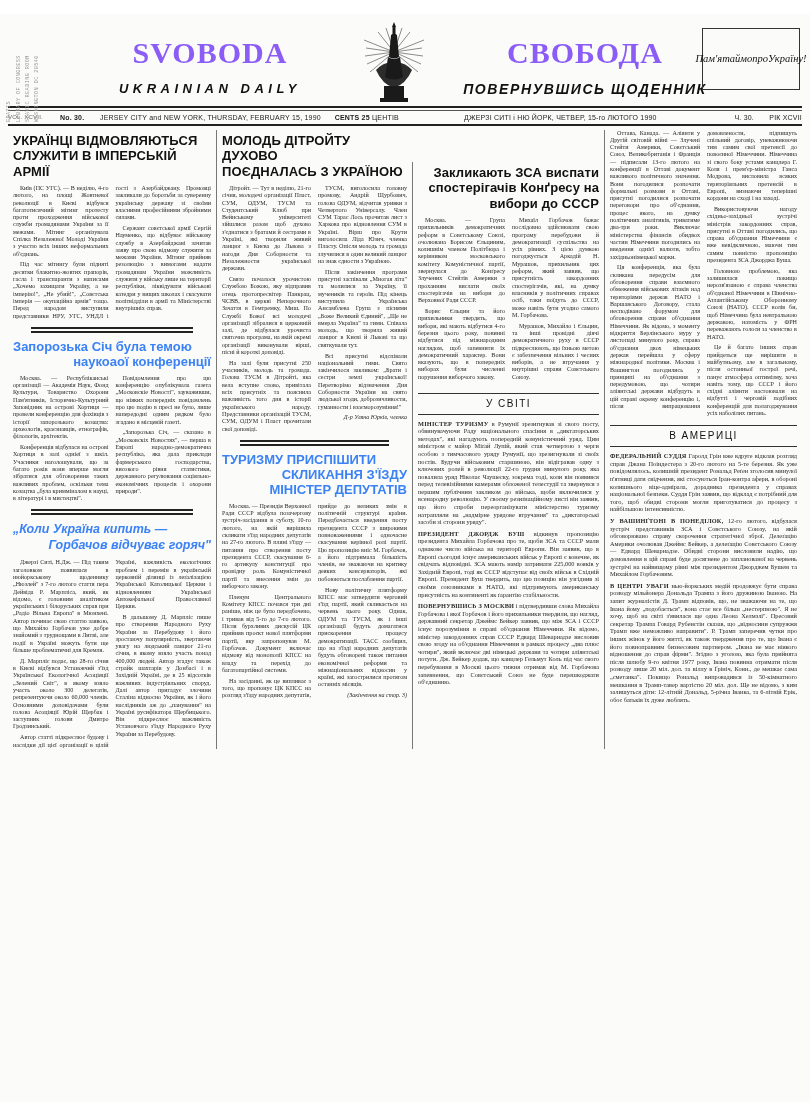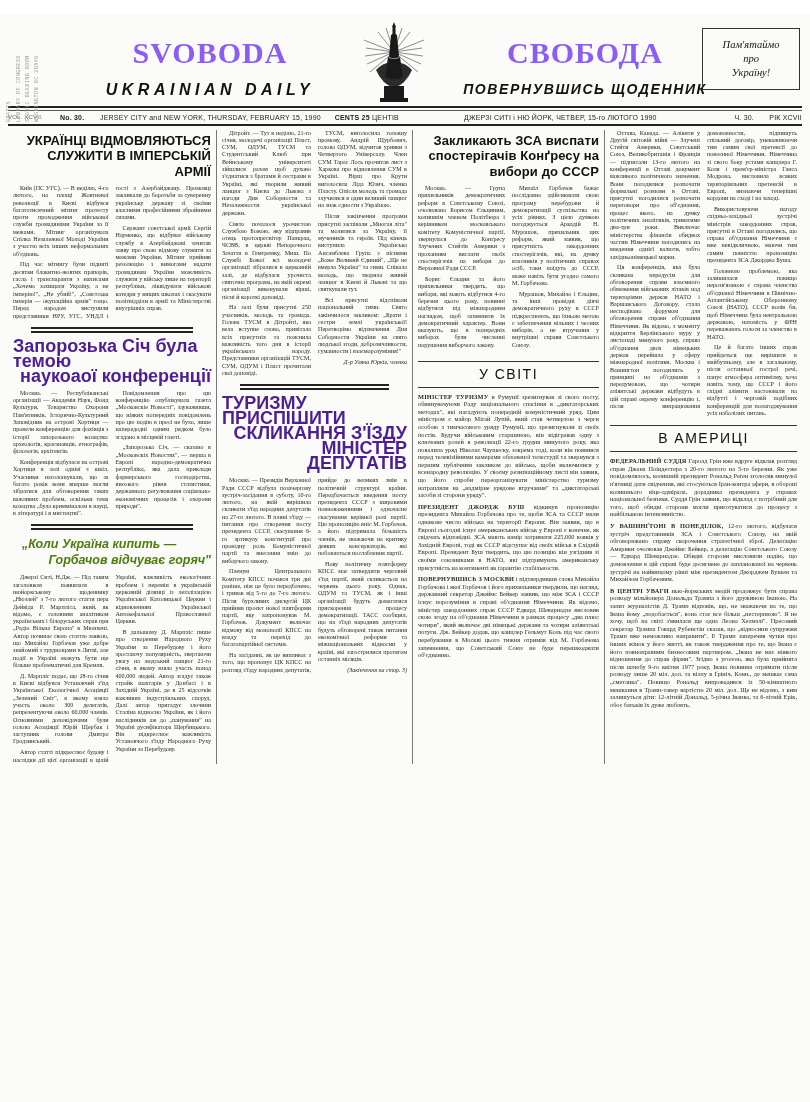--- a/index.html
+++ b/index.html
@@ -35,30 +35,30 @@
   }
   .mast-left{left:60px;width:300px;}
   .mast-right{left:430px;width:310px;}
   .mast-title{
     font-family:"Liberation Serif", serif;
     font-weight:bold;font-size:30px;line-height:46px;
     letter-spacing:1px;color:#8b5cf6;
   }
   .mast-sub{
     font-family:"Liberation Sans", sans-serif;
-    font-weight:bold;font-style:italic;font-size:16px;
+    font-weight:bold;font-style:italic;font-size:13px;
     letter-spacing:4.5px;margin-top:5px;color:#111;
   }
   .mast-sub.ukr{letter-spacing:1.6px;font-size:14px;}
   .emblem{
     position:absolute;left:358px;top:4px;width:72px;height:86px;
   }
   .mast-box{
     position:absolute;right:10px;top:14px;width:96px;height:60px;
-    border:1px solid #333;display:flex;flex-direction:column;
+    border:1px solid #333;display:flex;flex-direction:row;
     align-items:center;justify-content:center;
     font-style:italic;font-size:10.5px;line-height:14px;color:#111;
   }
 
   
   .rule-thick{border-top:2px solid #222;margin:0 8px;}
   .rule-thin{border-top:.7px solid #555;margin:1.5px 8px 0 8px;}
   .folio{
     display:flex;align-items:center;margin:3px 8px 3px 8px;
     font-family:"Liberation Sans", sans-serif;
@@ -77,51 +77,51 @@
   
   .cols{display:flex;margin:4px 8px 0 8px;gap:0;}
   .col{
     position:relative;
     padding:0 5px;
     box-sizing:border-box;
   }
   .col + .col{border-left:.7px solid #777;}
   .c1{width:208px;}
   .c2{width:196px;}
-  .c3{width:192px;}
+  .c3{width:192px;margin-top:32px;}
   .c4{width:198px;}
 
   
   h1.hl{
     font-family:"Liberation Sans", sans-serif;
     font-weight:bold;font-size:13px;line-height:15.5px;
-    text-align:right;margin:3px 0 6px 0;letter-spacing:.1px;
+    text-align:left;margin:3px 0 6px 0;letter-spacing:.1px;
     color:#111;
   }
   h1.hl.right{text-align:right;}
   h2.hl2{
     font-family:"Liberation Sans", sans-serif;
-    font-weight:bold;font-size:18px;line-height:15px;
-    margin:4px 0 6px 0;color:#4c1d95;text-align:left;
+    font-weight:bold;font-size:13px;line-height:15px;
+    margin:4px 0 6px 0;color:#3b82f6;text-align:left;
   }
   h2.hl2 .l2{display:block;text-align:right;}
   h2.hl2 .l3{display:block;text-align:right;}
   h2.ital{
     font-family:"Liberation Sans", sans-serif;
     font-style:italic;font-weight:bold;font-size:12.5px;line-height:16px;
-    margin:4px 0 6px 9px;color:#4d7c0f;
+    margin:4px 0 6px 0;color:#3b82f6;
   }
   h2.ital .l2{display:block;text-align:right;}
   .dblrule{
     border-top:2px solid #222;border-bottom:2px solid #222;
     height:2px;margin:7px 18px 6px 18px;
   }
   .sect{
     font-family:"Liberation Sans", sans-serif;
-    font-size:14px;text-align:center;letter-spacing:1.5px;
+    font-size:10px;text-align:center;letter-spacing:1.5px;
     margin:4px 0 5px 0;color:#111;
   }
   .sect-rule-top{border-top:1.4px solid #333;margin:8px 0 0 0;}
   .sect-rule-bot{border-top:1.4px solid #333;margin:0 0 5px 0;}
 
   
   .body{
     column-count:2;column-gap:7px;
     font-size:6.1px;line-height:7.3px;text-align:justify;
     hyphens:auto;color:#2a2a2a;
@@ -245,20 +245,24 @@
       </h2>
       <div class="body">
         <p>Джерзі Ситі, Н.Дж. — Під таким заголовком появилася в нюйоркському щоденнику „Нюзлей" з 7-го лютого стаття пера Дейвіда Р. Марпліса, який, як відомо, є головним аналітиком українських і білоруських справ при „Радіо Вільна Европа" в Мюнхені. Автор починає свою статтю заявою, що Михайло Горбачов уже добре знайомий з труднощами в Литві, але події в Україні можуть бути ще більше проблематичні для Кремля.</p>
         <p>Д. Марпліс подає, що 28-го січня в Києві відбувся Установчий з'їзд Української Екологічної Асоціяції „Зелений Світ", в якому взяло участь около 300 делегатів, репрезентуючи около 60,000 членів. Основними доповідачами були голова Асоціяції Юрій Щербак і заступник голови Дмитро Гродзинський.</p>
         <p>Автор статті підкреслює будову і наслідки дії цієї організації в цілій Україні, важливість екологічних проблем і перемін в українській церковній ділянці із леґалізацією Української Католицької Церкви і відновленням Української Автокефальної Православної Церкви.</p>
         <p>В дальшому Д. Марпліс пише про створення Народного Руху України за Перебудову і його зростаючу популярність, звертаючи увагу на людський ланцюг 21-го січня, в якому взяло участь понад 400,000 людей. Автор згадує також страйк шахтарів у Донбасі і в Західній Україні, де в 25 відсотків важливих індустріяльних споруд. Далі автор пригадує злочини Сталіна відносно України, як і його наслідників аж до „панування" на Україні русифікатора Щербицького. Він підкреслює важливість Установчого з'їзду Народного Руху України за Перебудову.</p>
       </div>
     </div>
 
     <div class="col c2">
+      <h1 class="hl">
+        <span>МОЛОДЬ ДІТРОЙТУ ДУХОВО</span><br>
+        <span>ПОЄДНАЛАСЬ З УКРАЇНОЮ</span>
+      </h1>
       <div class="body">
         <p>Дітройт. — Тут в неділю, 21-го січня, молодечі організації Пласт, СУМ, ОДУМ, ТУСМ та Студентський Клюб при Вейнському університеті зійшлися разом щоб духово з'єднатися з братами й сестрами в Україні, які творили живий ланцюг з Києва до Львова з нагоди Дня Соборности та Незалежности української держави.</p>
         <p>Свято почалося урочистою Службою Божою, яку відправив отець протопресвітер Панкрац, ЧСВВ, в церкві Непорочного Зачаття в Гемтремку, Миш. По Службі Божої всі молодечі організації зібралися в церковній залі, де відбулася урочиста святочна програма, на якій окремі організації виконували вірші, пісні й короткі доповіді.</p>
         <p>На залі були присутні 250 учасників, молодь та громада. Голова ТУСМ в Дітройті, яка вела вступне слово, привітала всіх присутніх та пояснила важливість того дня в історії українського народу. Представники організацій ТУСМ, СУМ, ОДУМ і Пласт прочитали свої доповіді.</p>
         <p>ТУСМ, виголосила головну промову, Андрій Щурбович, голова ОДУМ, відчитав уривки з Четвертого Універсалу. Член СУМ Тарас Лось прочитав лист з Харкова про відновлення СУМ в Україні. Вірш про Крути виголосила Ліда Юзич, членка Пласту. Опісля молодь та громада злучилися в один великий ланцюг на знак єдности з Україною.</p>
         <p>Після закінчення програми присутні заспівали „Многая літа" та молилися за Україну, її мучеників та героїв. Під кінець виступила Українська Ансамблева Група з піснями „Боже Великий Єдиний", „Ще не вмерла Україна" та гимн. Співала молодь, що творила живий ланцюг в Києві й Львові та що святкували тут.</p>
         <p>Всі присутні відспівали національний гимн. Свято закінчилося закликом: „Брати і сестри землі української! Перетворімо відзначення Дня Соборности України на свято людської згоди, доброзичливости, гуманности і взаєморозуміння!"</p>
         <p class="sig">Д-р Уляна Юрків, членка</p>
       </div>
 

